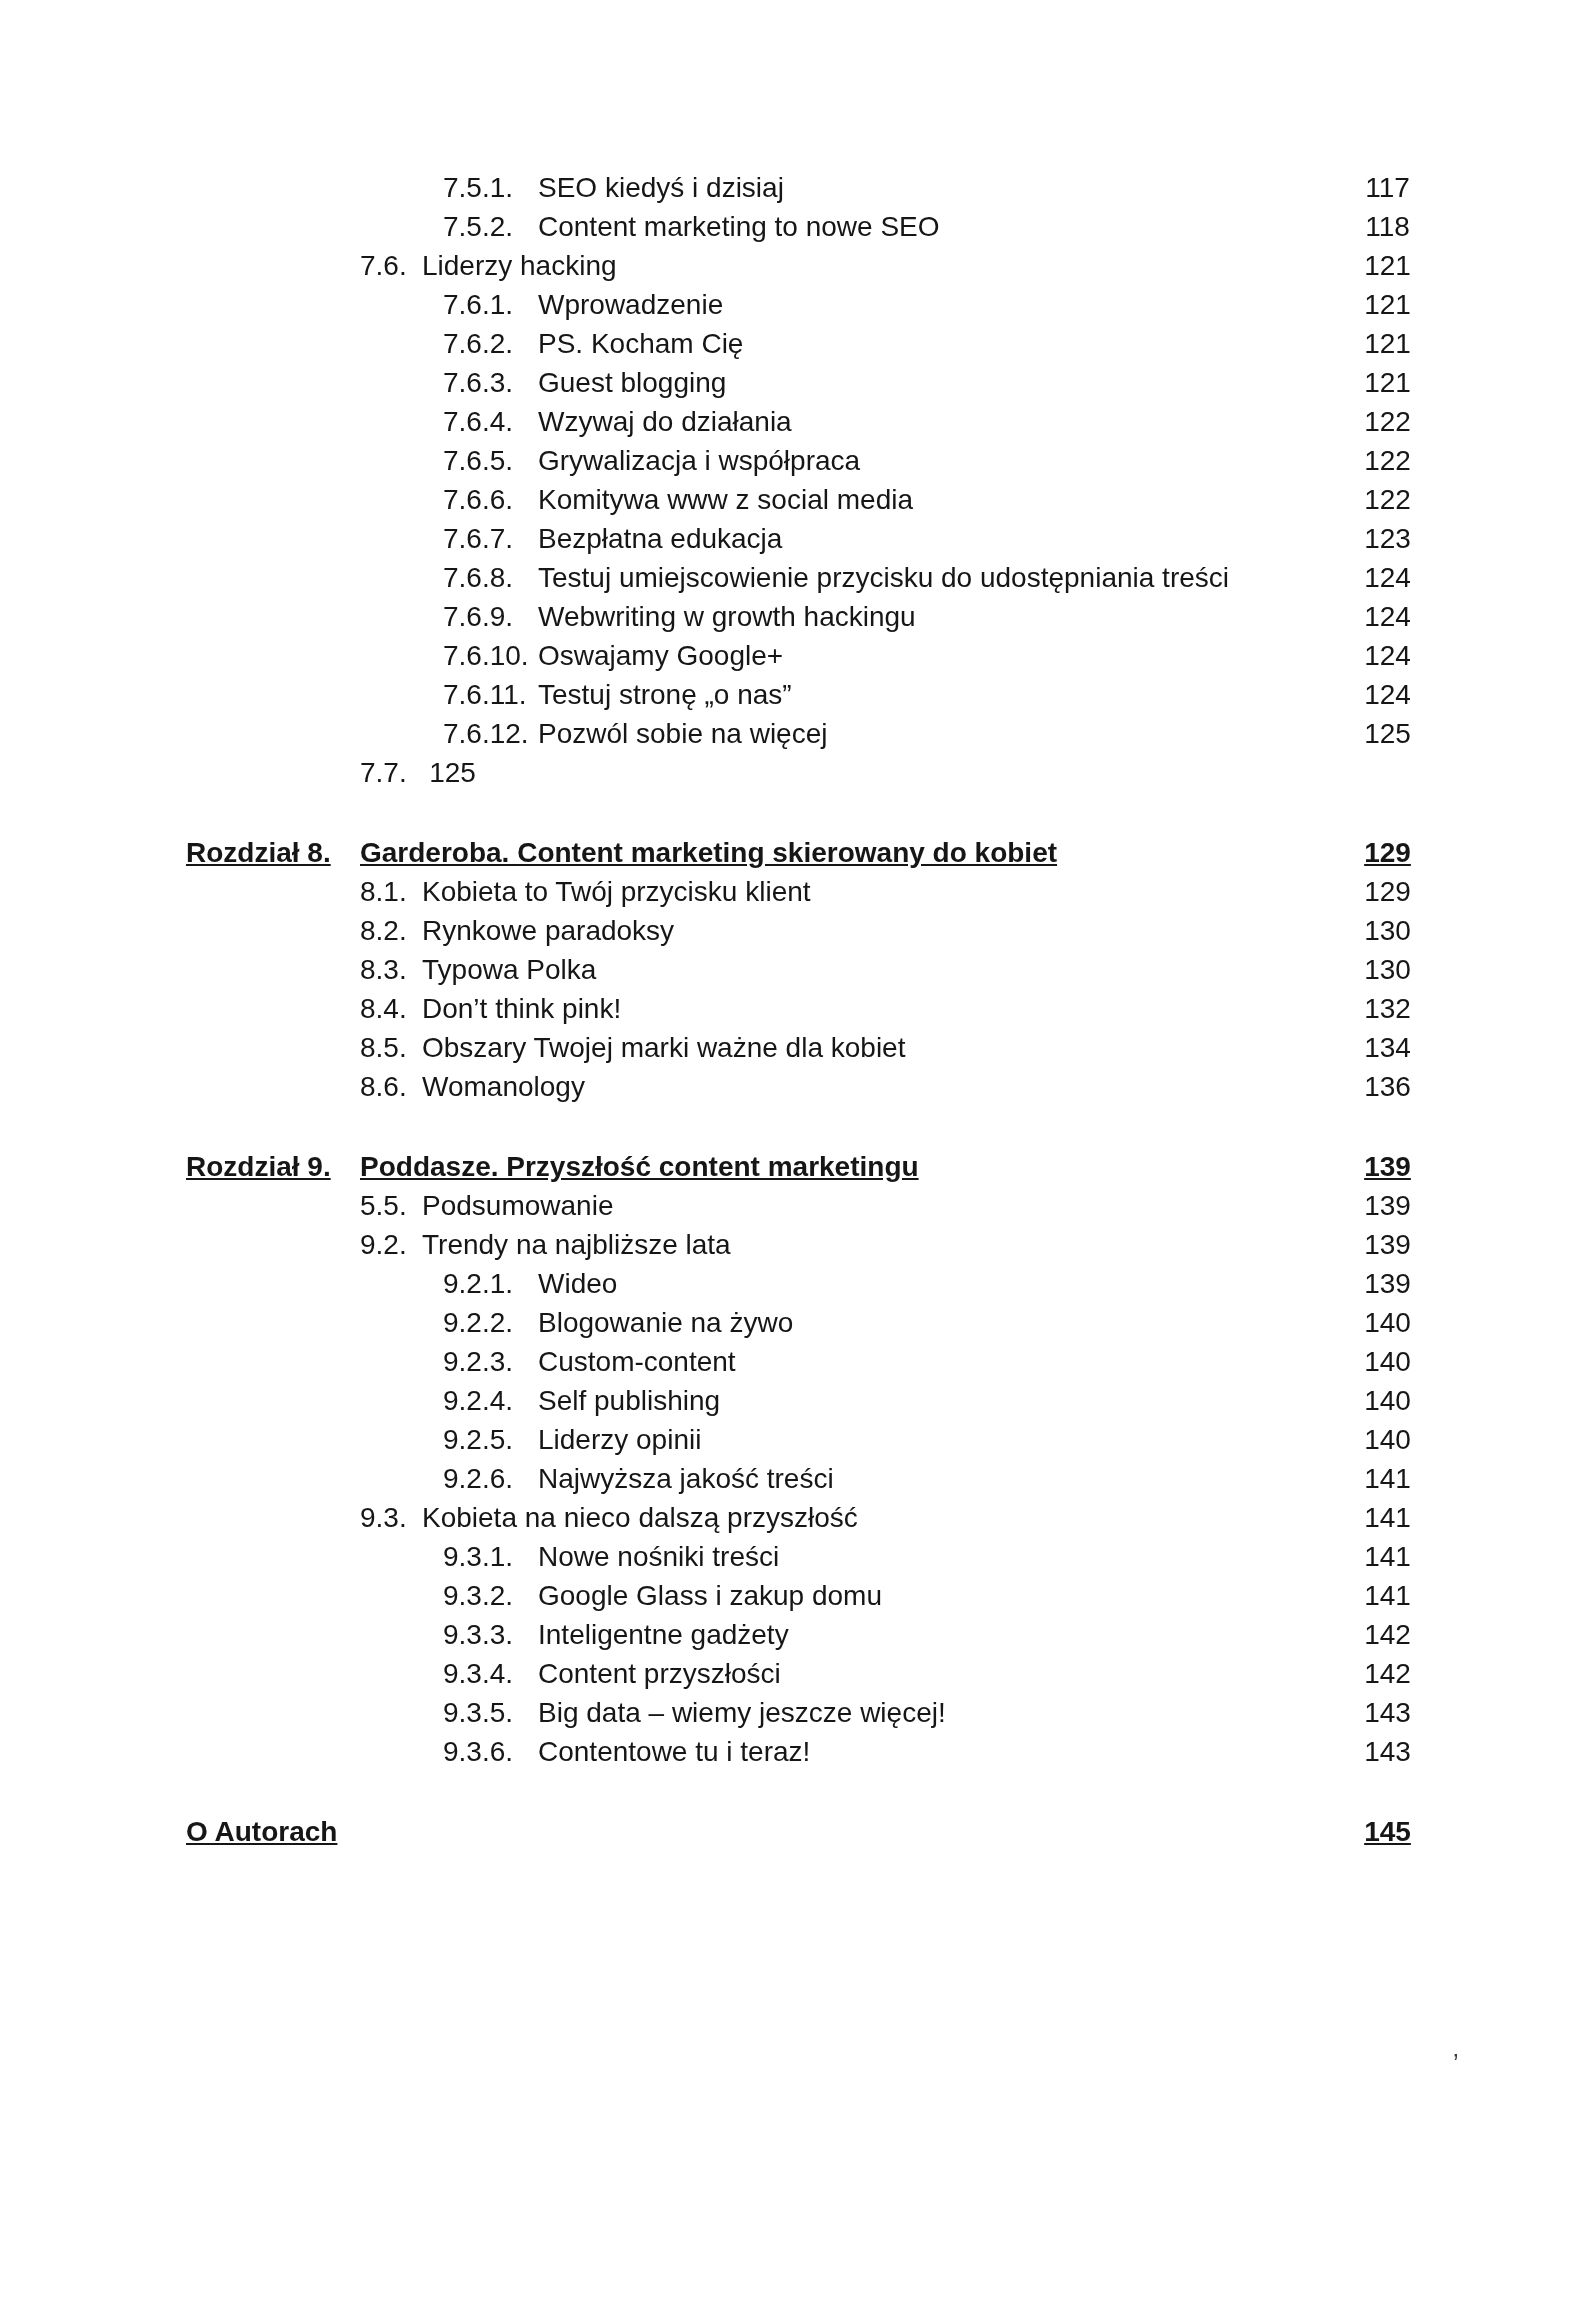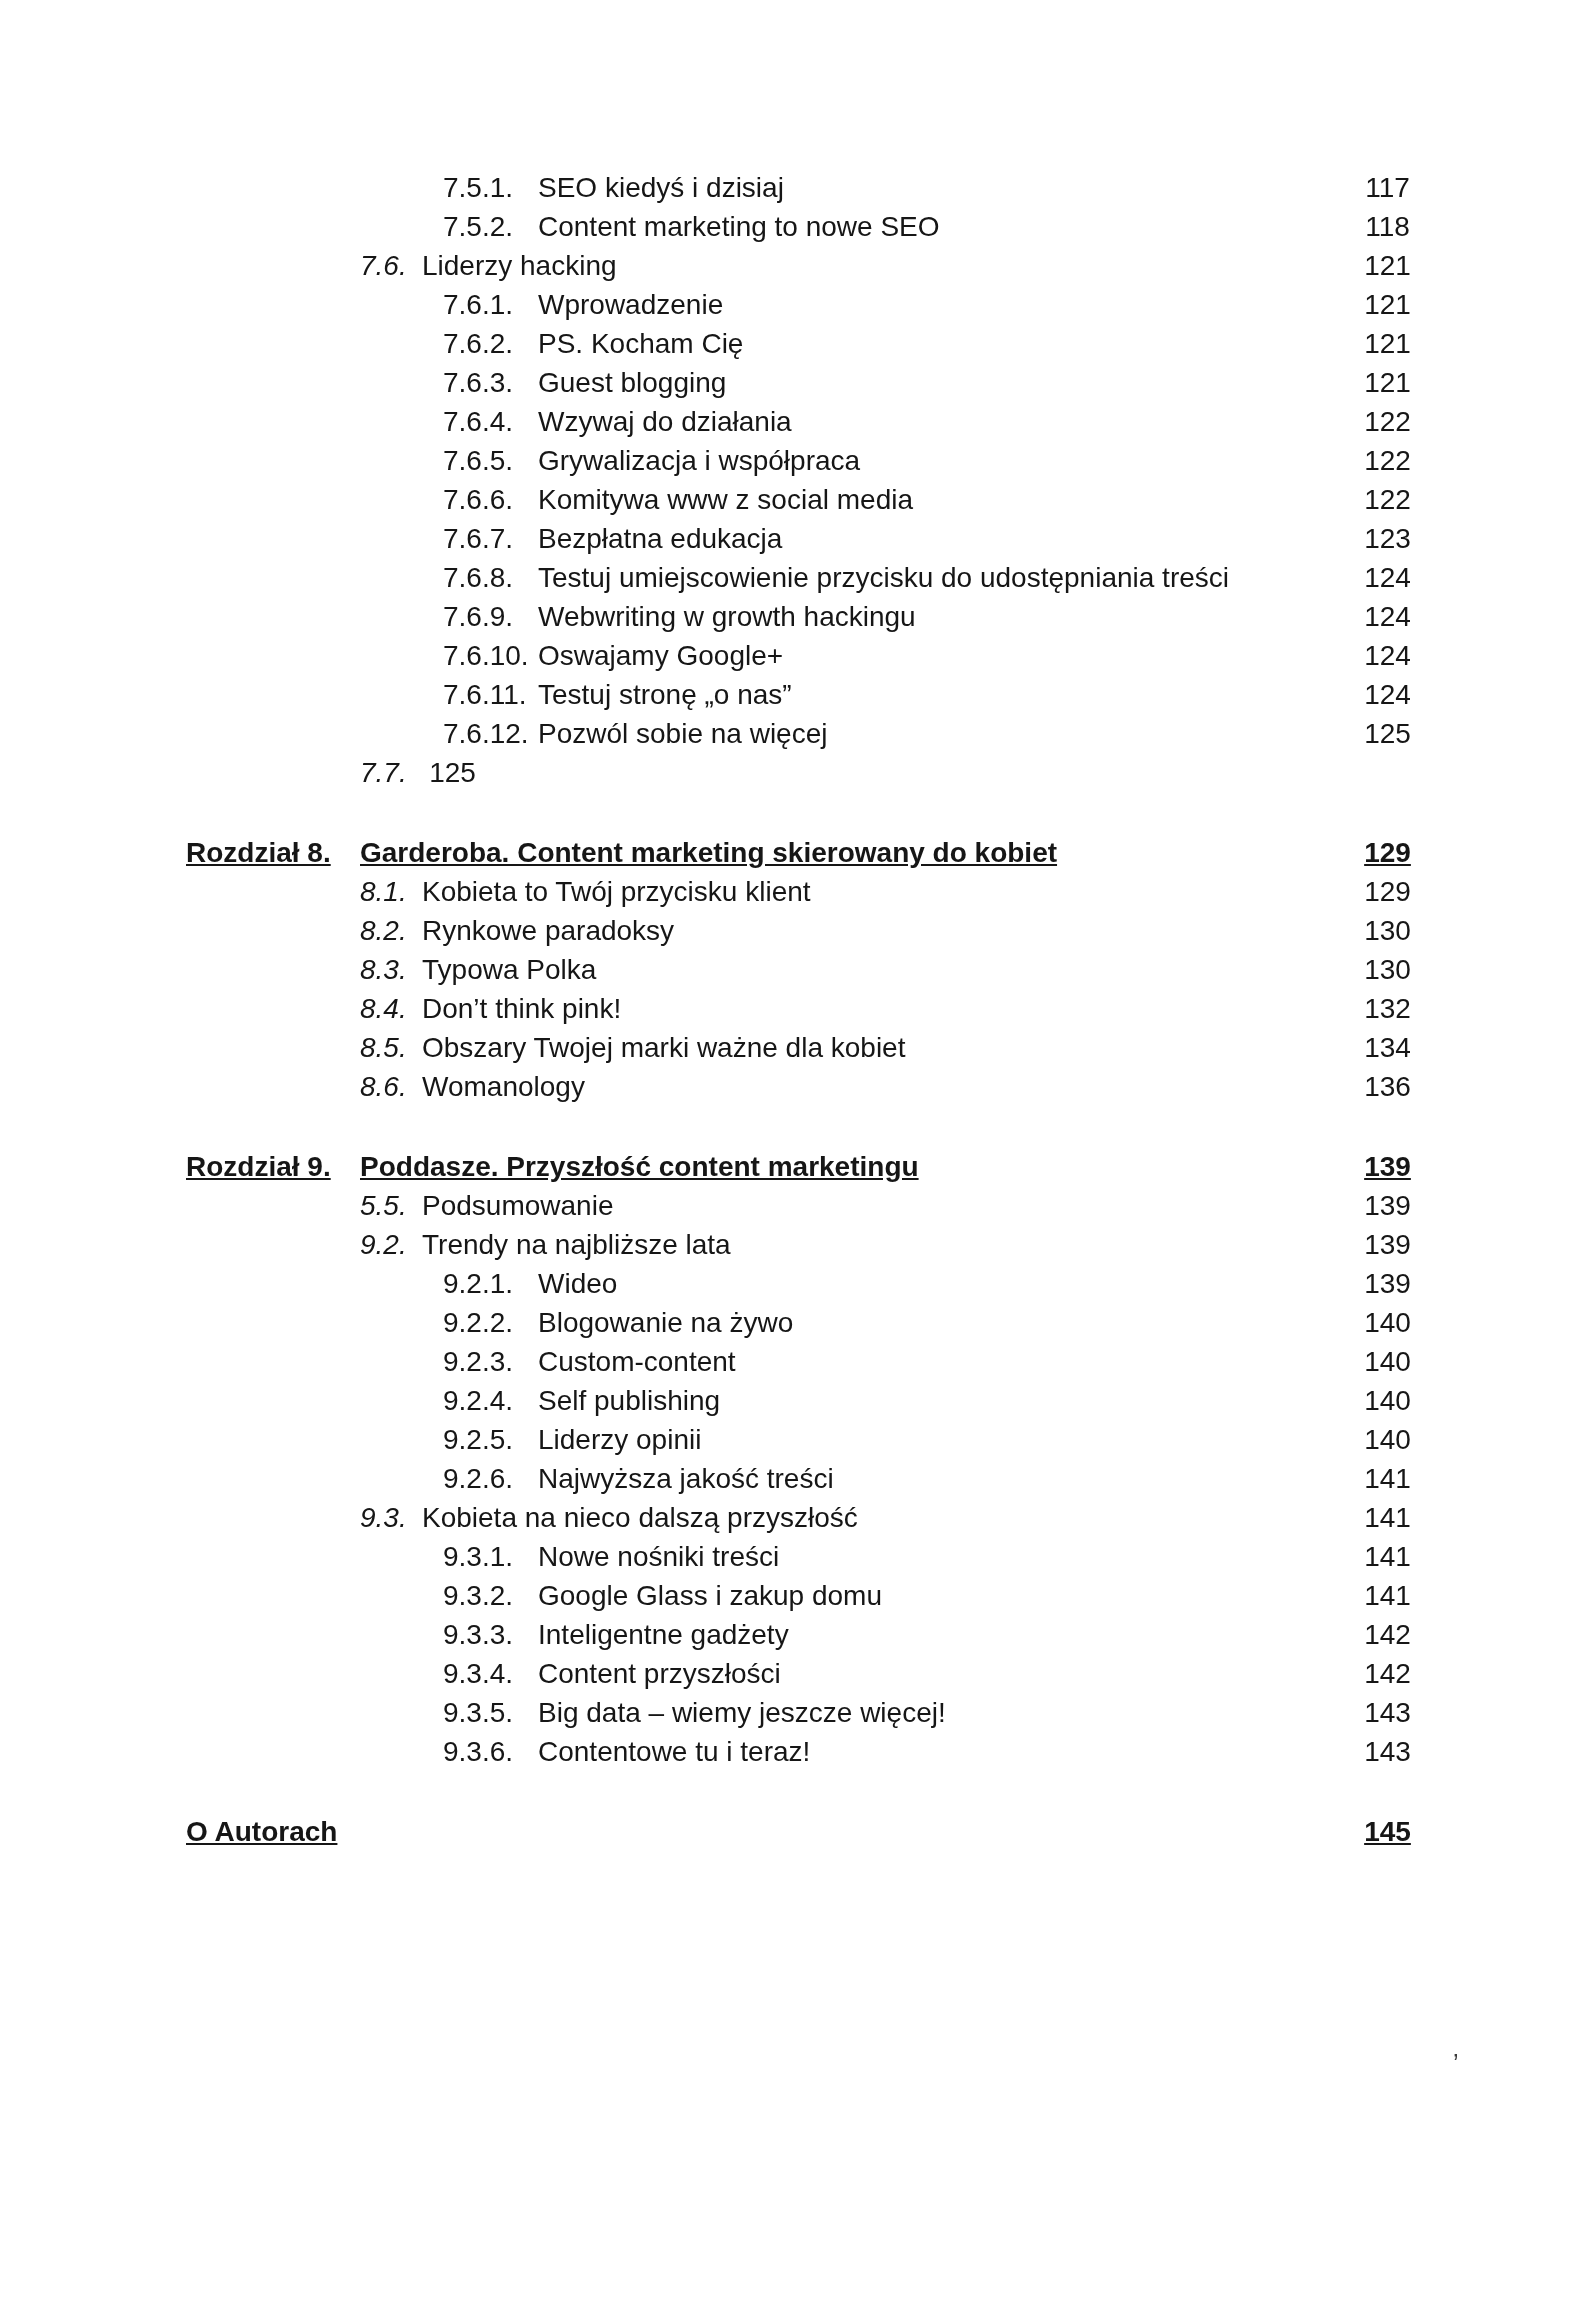--- a/index.html
+++ b/index.html
@@ -33,21 +33,21 @@
   }
   .row.gap { margin-top: 41px; text-decoration: underline; }
   .num {
     flex: 0 0 auto;
     white-space: nowrap;
   }
   .lvl-chapter .num { width: 174px; font-weight: bold; }
   .lvl-chapter .title { font-weight: bold; }
   .lvl-chapter .pg { font-weight: bold; }
   .lvl-2 { padding-left: 174px; }
-  .lvl-2 .num { width: 62px; font-style: italic; }
+  .lvl-2 .num { width: 62px; }
   .lvl-3 { padding-left: 257px; }
   .lvl-3 .num { width: 95px; }
   .title {
     flex: 1 1 auto;
     padding-right: 20px;
     white-space: nowrap;
   }
   .pg {
     flex: 0 0 61px;
     text-align: center;

